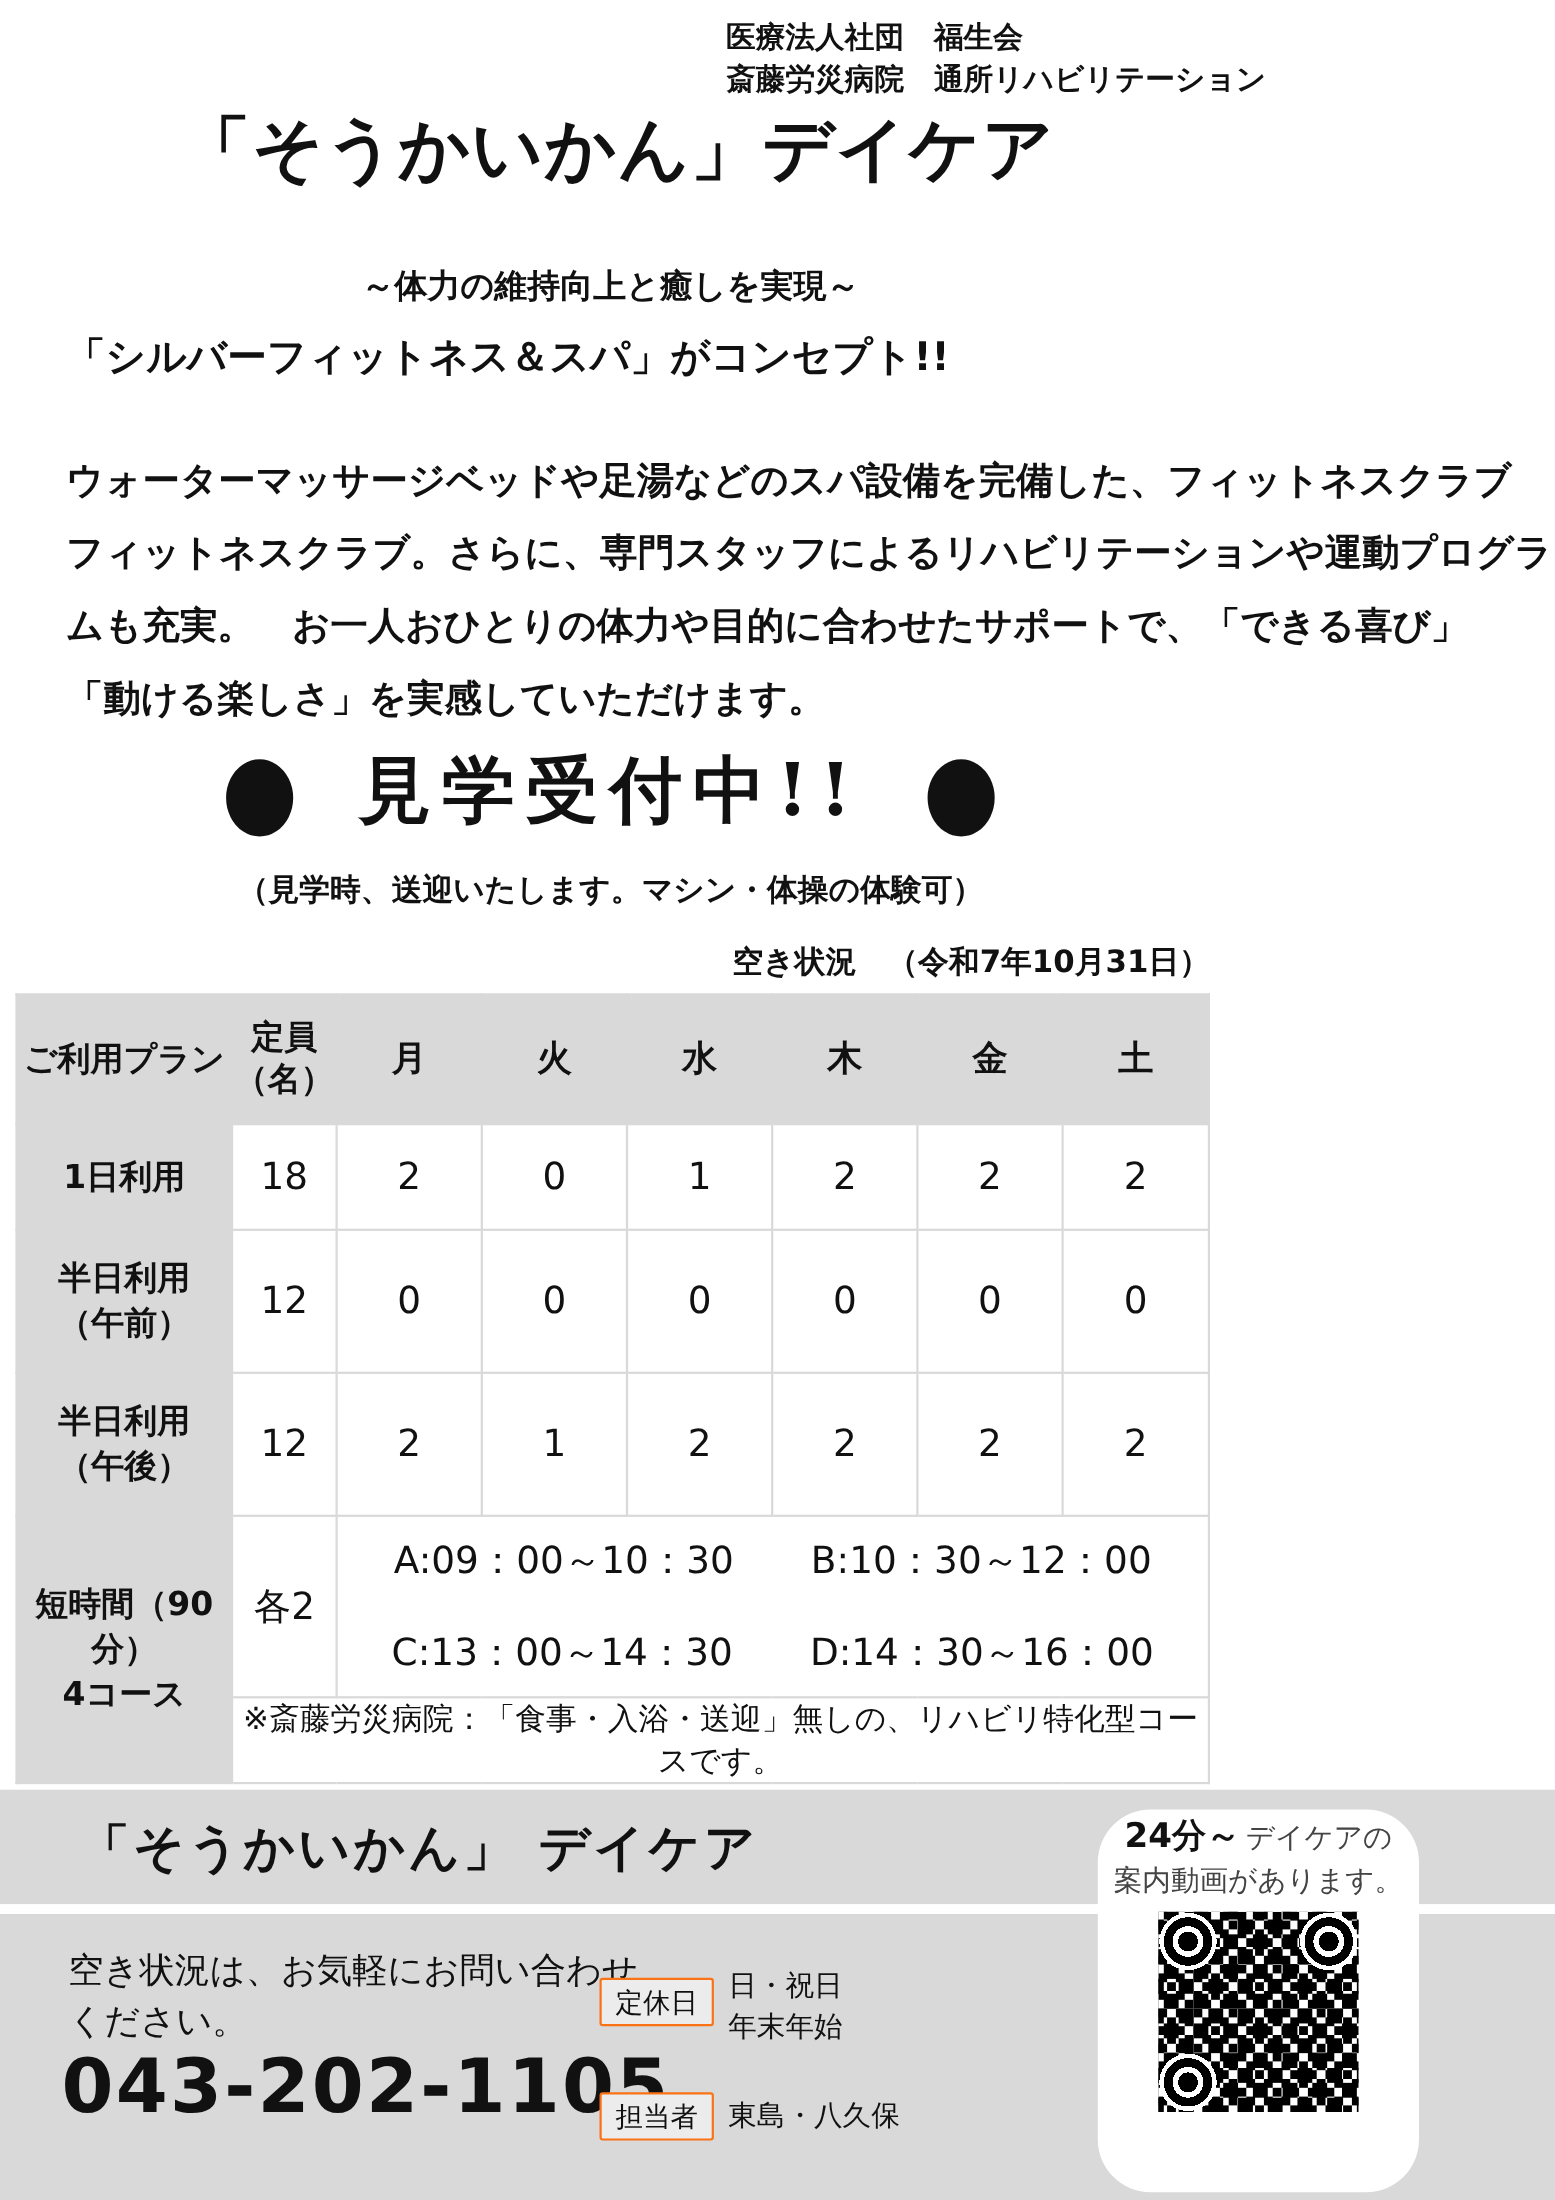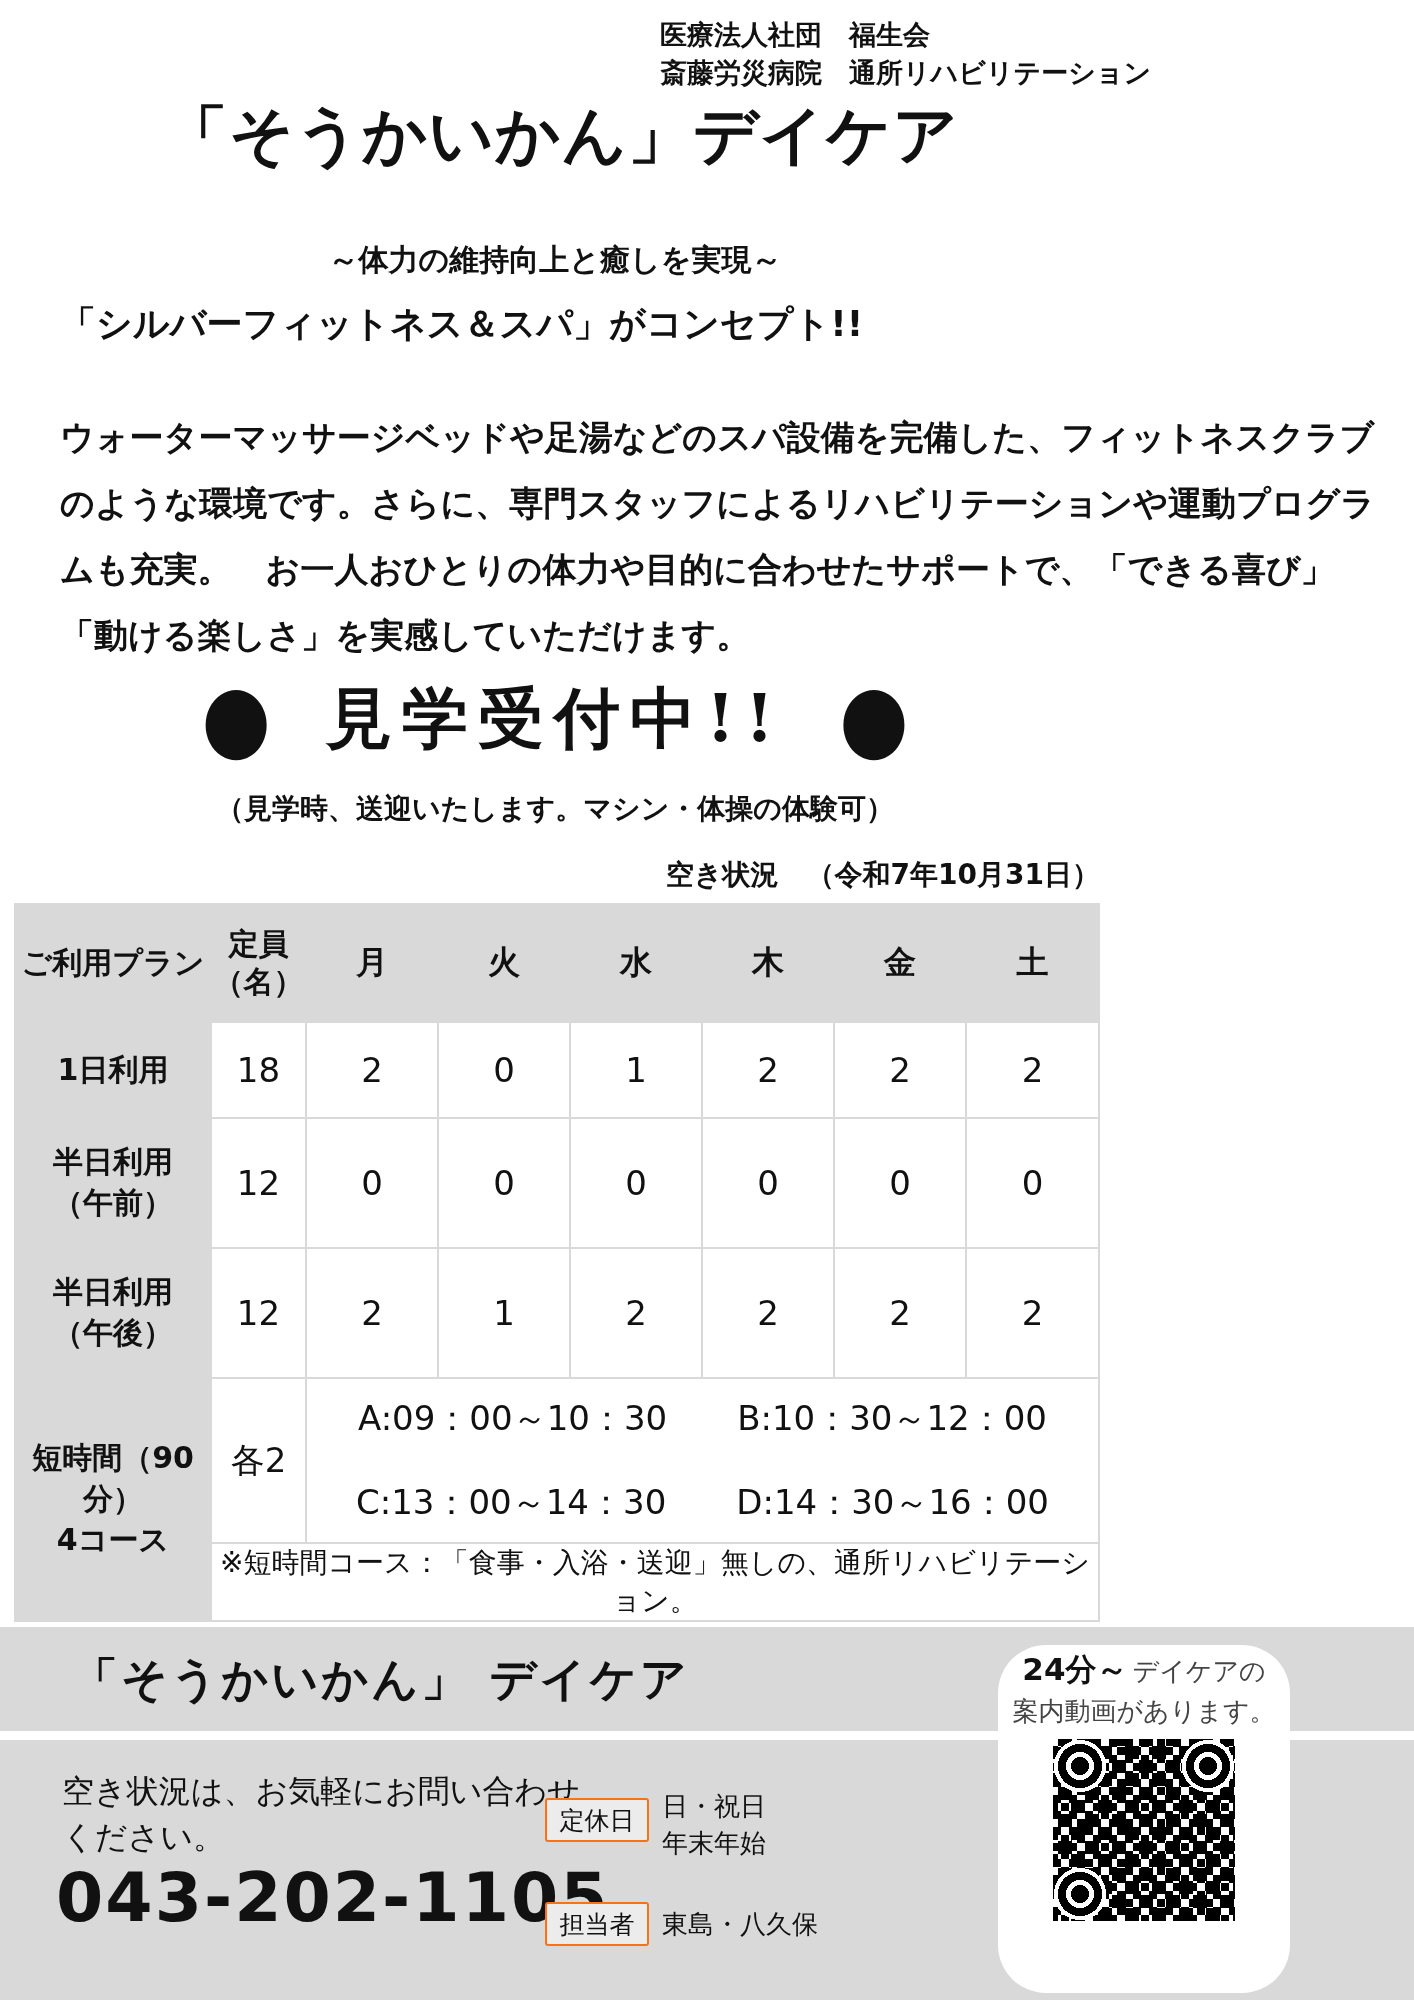--- a/index.html
+++ b/index.html
@@ -91,21 +91,21 @@
     <div>医療法人社団　福生会</div>
     <div>斎藤労災病院　通所リハビリテーション</div>
   </div>
 
   <div class="title">「そうかいかん」デイケア</div>
   <div class="subtitle">～体力の維持向上と癒しを実現～</div>
 
   <div class="concept">「シルバーフィットネス＆スパ」がコンセプト!!</div>
   <div class="intro">
     <div>ウォーターマッサージベッドや足湯などのスパ設備を完備した、フィットネスクラブ</div>
-    <div>のような環境です。さらに、専門スタッフによるリハビリテーションや運動プログラ</div>
+    <div>フィットネスクラブ。さらに、専門スタッフによるリハビリテーションや運動プログラ</div>
     <div>ムも充実。　お一人おひとりの体力や目的に合わせたサポートで、「できる喜び」</div>
     <div>「動ける楽しさ」を実感していただけます。</div>
   </div>
 
   <div class="banner">
     <span class="bullet">●</span>
     <span class="banner-text">見学受付中!!</span>
     <span class="bullet">●</span>
   </div>
   <div class="banner-note">（見学時、送迎いたします。マシン・体操の体験可）</div>
@@ -184,21 +184,21 @@
           <span>A:09：00～10：30</span>
           <span>B:10：30～12：00</span>
         </div>
         <div class="course-line">
           <span>C:13：00～14：30</span>
           <span>D:14：30～16：00</span>
         </div>
       </td>
     </tr>
     <tr class="rn">
-      <td class="note-cell" colspan="7">※短時間コース：「食事・入浴・送迎」無しの、通所リハビリテーション。</td>
+      <td class="note-cell" colspan="7">※斎藤労災病院：「食事・入浴・送迎」無しの、リハビリ特化型コースです。</td>
     </tr>
   </tbody>
     </table>
 
   <div class="footer-band1">
     <div class="footer-title">「そうかいかん」 デイケア</div>
   </div>
 
   <div class="footer-band2">
     <div class="contact-msg">

